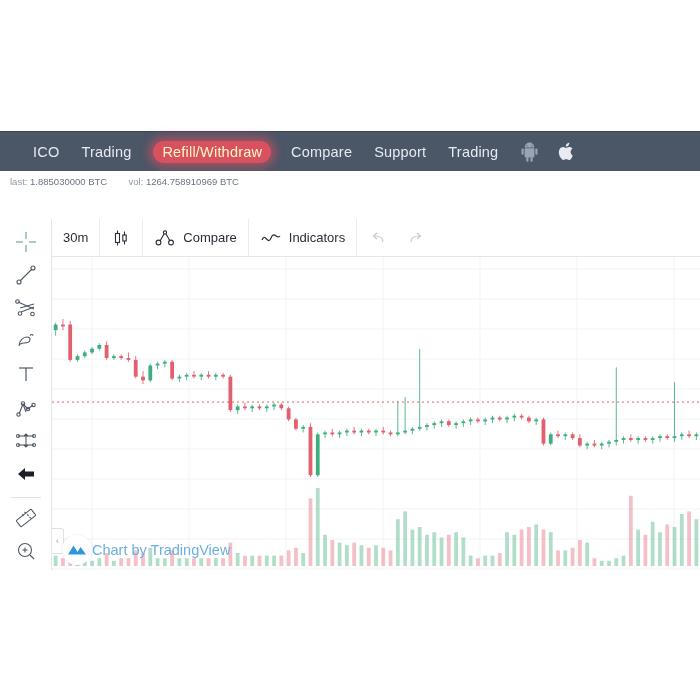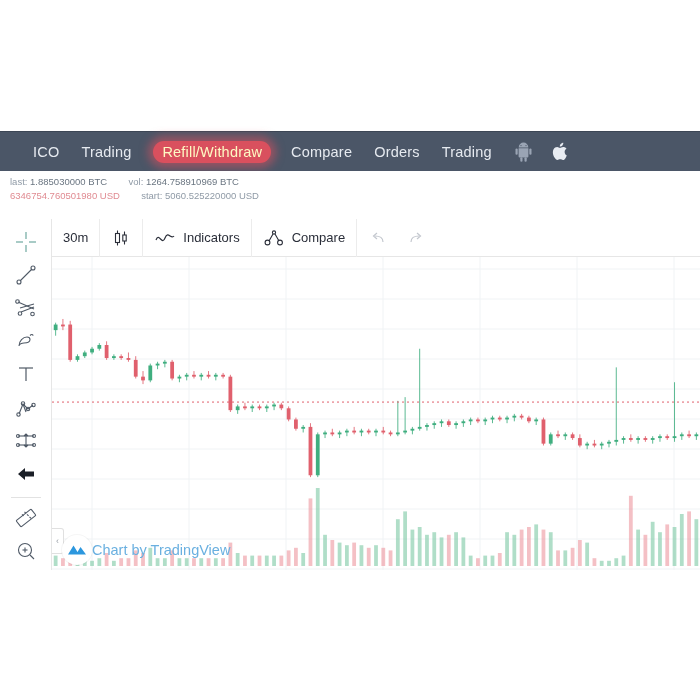--- a/index.html
+++ b/index.html
@@ -100,21 +100,21 @@
 </head>
 <body>
 
 <div class="page">
 
   <div class="navbar">
     <span class="nav-item">ICO</span>
     <span class="nav-item">Trading</span>
     <span class="nav-item highlight">Refill/Withdraw</span>
     <span class="nav-item">Compare</span>
-    <span class="nav-item">Orders</span>
+    <span class="nav-item">Support</span>
     <span class="nav-item">Trading</span>
 
     <span class="nav-icon">
       <svg width="19" height="20" viewBox="0 0 19 20">
         <g fill="#9aa4b4">
           <path d="M4.6 6.2h9.8v8.2a1.1 1.1 0 0 1-1.1 1.1H5.7a1.1 1.1 0 0 1-1.1-1.1V6.2z"></path>
           <rect x="1.5" y="6.4" width="2.2" height="6.4" rx="1.1"></rect>
           <rect x="15.3" y="6.4" width="2.2" height="6.4" rx="1.1"></rect>
           <rect x="6.3" y="15.2" width="2.2" height="4.6" rx="1.1"></rect>
           <rect x="10.5" y="15.2" width="2.2" height="4.6" rx="1.1"></rect>
@@ -136,26 +136,20 @@
 
   <div class="statsbar">
     <div class="stats-grid">
       <span class="srow">
         <span class="lbl">last:</span>
         <span class="val-dark">1.885030000 BTC</span>
         <span class="gap"></span>
         <span class="lbl">vol:</span>
         <span class="val-dark">1264.758910969 BTC</span>
       </span>
-      <span class="srow">
-        <span class="val-red">6346754.760501980 USD</span>
-        <span class="gap"></span>
-        <span class="lbl">start:</span>
-        <span class="val-grey">5060.525220000 USD</span>
-      </span>
     </div>
 
     <div class="mkt-btns">
       <div class="mkt-btn">
         <span>BTC markets</span><i class="caret"></i>
       </div>
       <div class="mkt-btn">
         <span>Local markets</span><i class="caret"></i>
       </div>
       <div class="mkt-btn">
@@ -254,39 +248,39 @@
       </div>
       <div class="tb-cell">
         <span class="tb-icon">
           <svg width="20" height="20" viewBox="0 0 20 20" stroke="#2a2e39" stroke-width="1.1" fill="none">
             <line x1="6.5" y1="2.5" x2="6.5" y2="17.5"></line>
             <rect x="4.5" y="5.5" width="4" height="9" fill="#fff"></rect>
             <line x1="13.5" y1="3.5" x2="13.5" y2="16.5"></line>
             <rect x="11.8" y="7" width="3.4" height="6" fill="#fff"></rect>
           </svg>
         </span>
-      </div>
-      <div class="tb-cell">
-        <span class="tb-icon">
-          <svg width="22" height="16" viewBox="0 0 22 16" stroke="#2a2e39" stroke-width="1.2" fill="none">
-            <path d="M2 10c3-8 6 6 9-2s6 2 9-2"></path>
-          </svg>
-        </span>
-        <span>Indicators</span>
       </div>
       <div class="tb-cell">
         <span class="tb-icon">
           <svg width="22" height="20" viewBox="0 0 22 20" stroke="#2a2e39" stroke-width="1.1" fill="none">
             <circle cx="4.5" cy="14.5" r="2.4"></circle>
               <circle cx="17" cy="14.5" r="2.4"></circle>
             <circle cx="11" cy="4.5" r="1.6"></circle>
             <path d="M6 13L10 6M12 6l4 7"></path>
           </svg>
         </span>
         <span>Compare</span>
+      </div>
+      <div class="tb-cell">
+        <span class="tb-icon">
+          <svg width="22" height="16" viewBox="0 0 22 16" stroke="#2a2e39" stroke-width="1.2" fill="none">
+            <path d="M2 10c3-8 6 6 9-2s6 2 9-2"></path>
+          </svg>
+        </span>
+        <span>Indicators</span>
       </div>
       <div class="tb-cell nb">
         <span class="tb-icon">
           <svg width="18" height="16" viewBox="0 0 18 16" stroke="#c3c7ce" stroke-width="1.2" fill="none">
             <path d="M15 12c0-4-3-6-8-6"></path>
               <path d="M9 3L5.5 6 9 9"></path>
           </svg>
         </span>
       </div>
       <div class="tb-cell nb">

